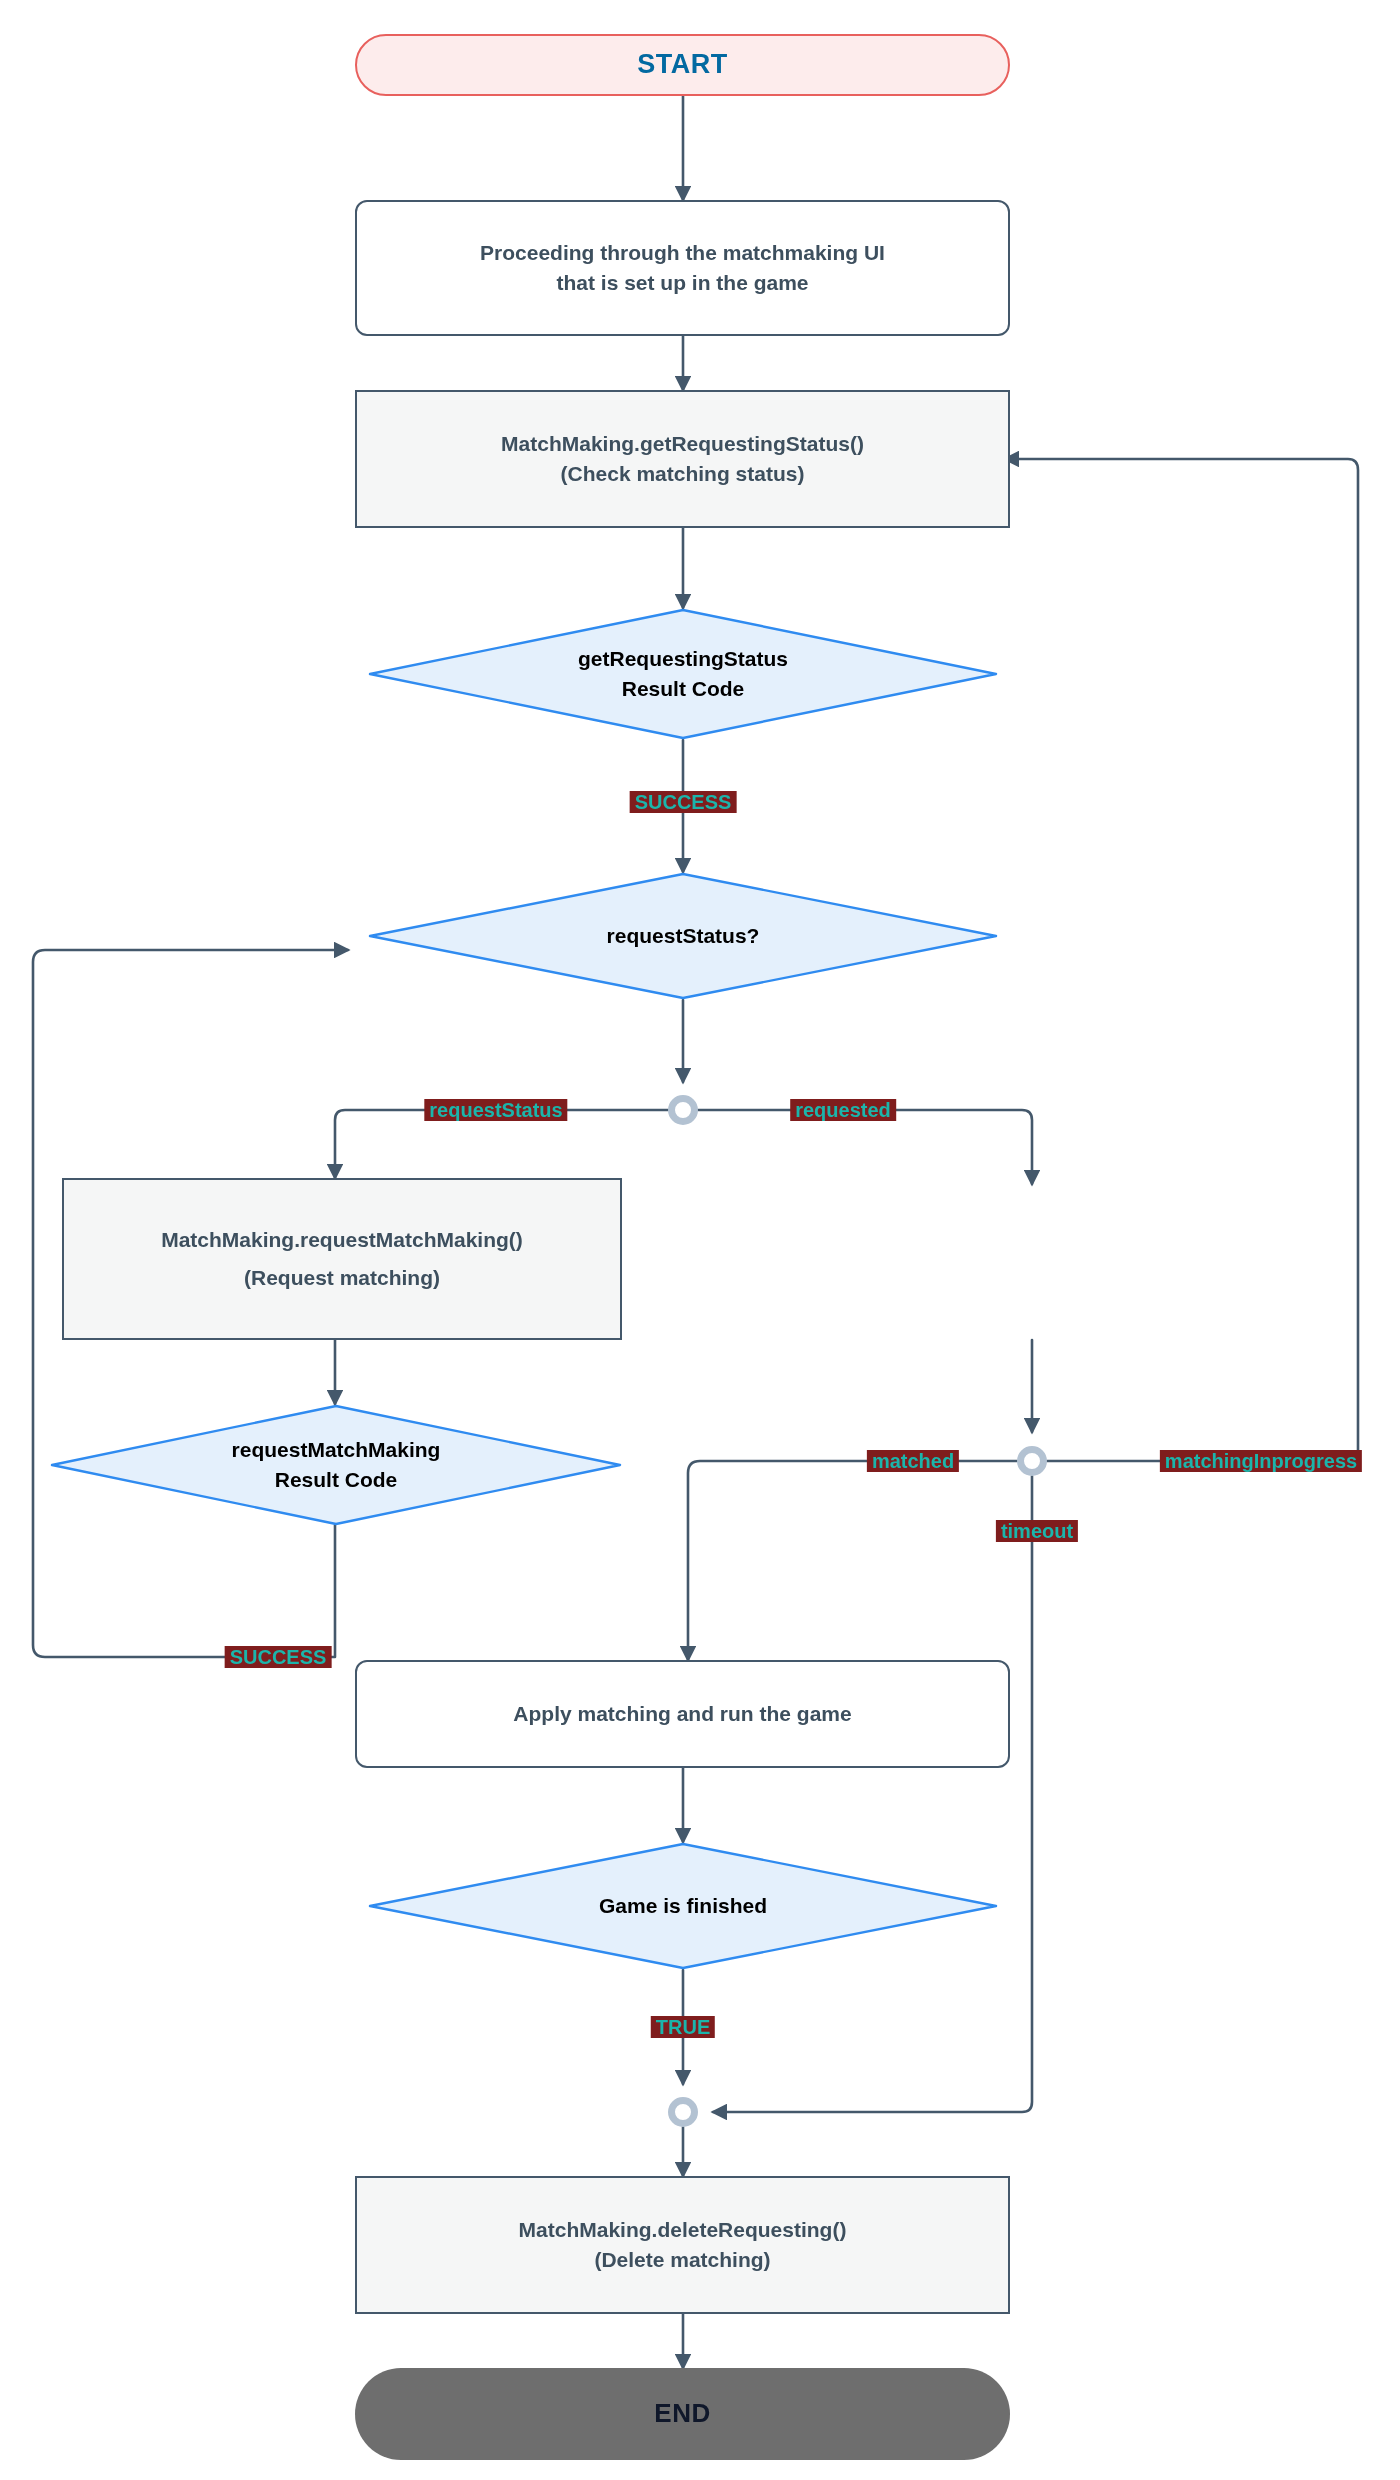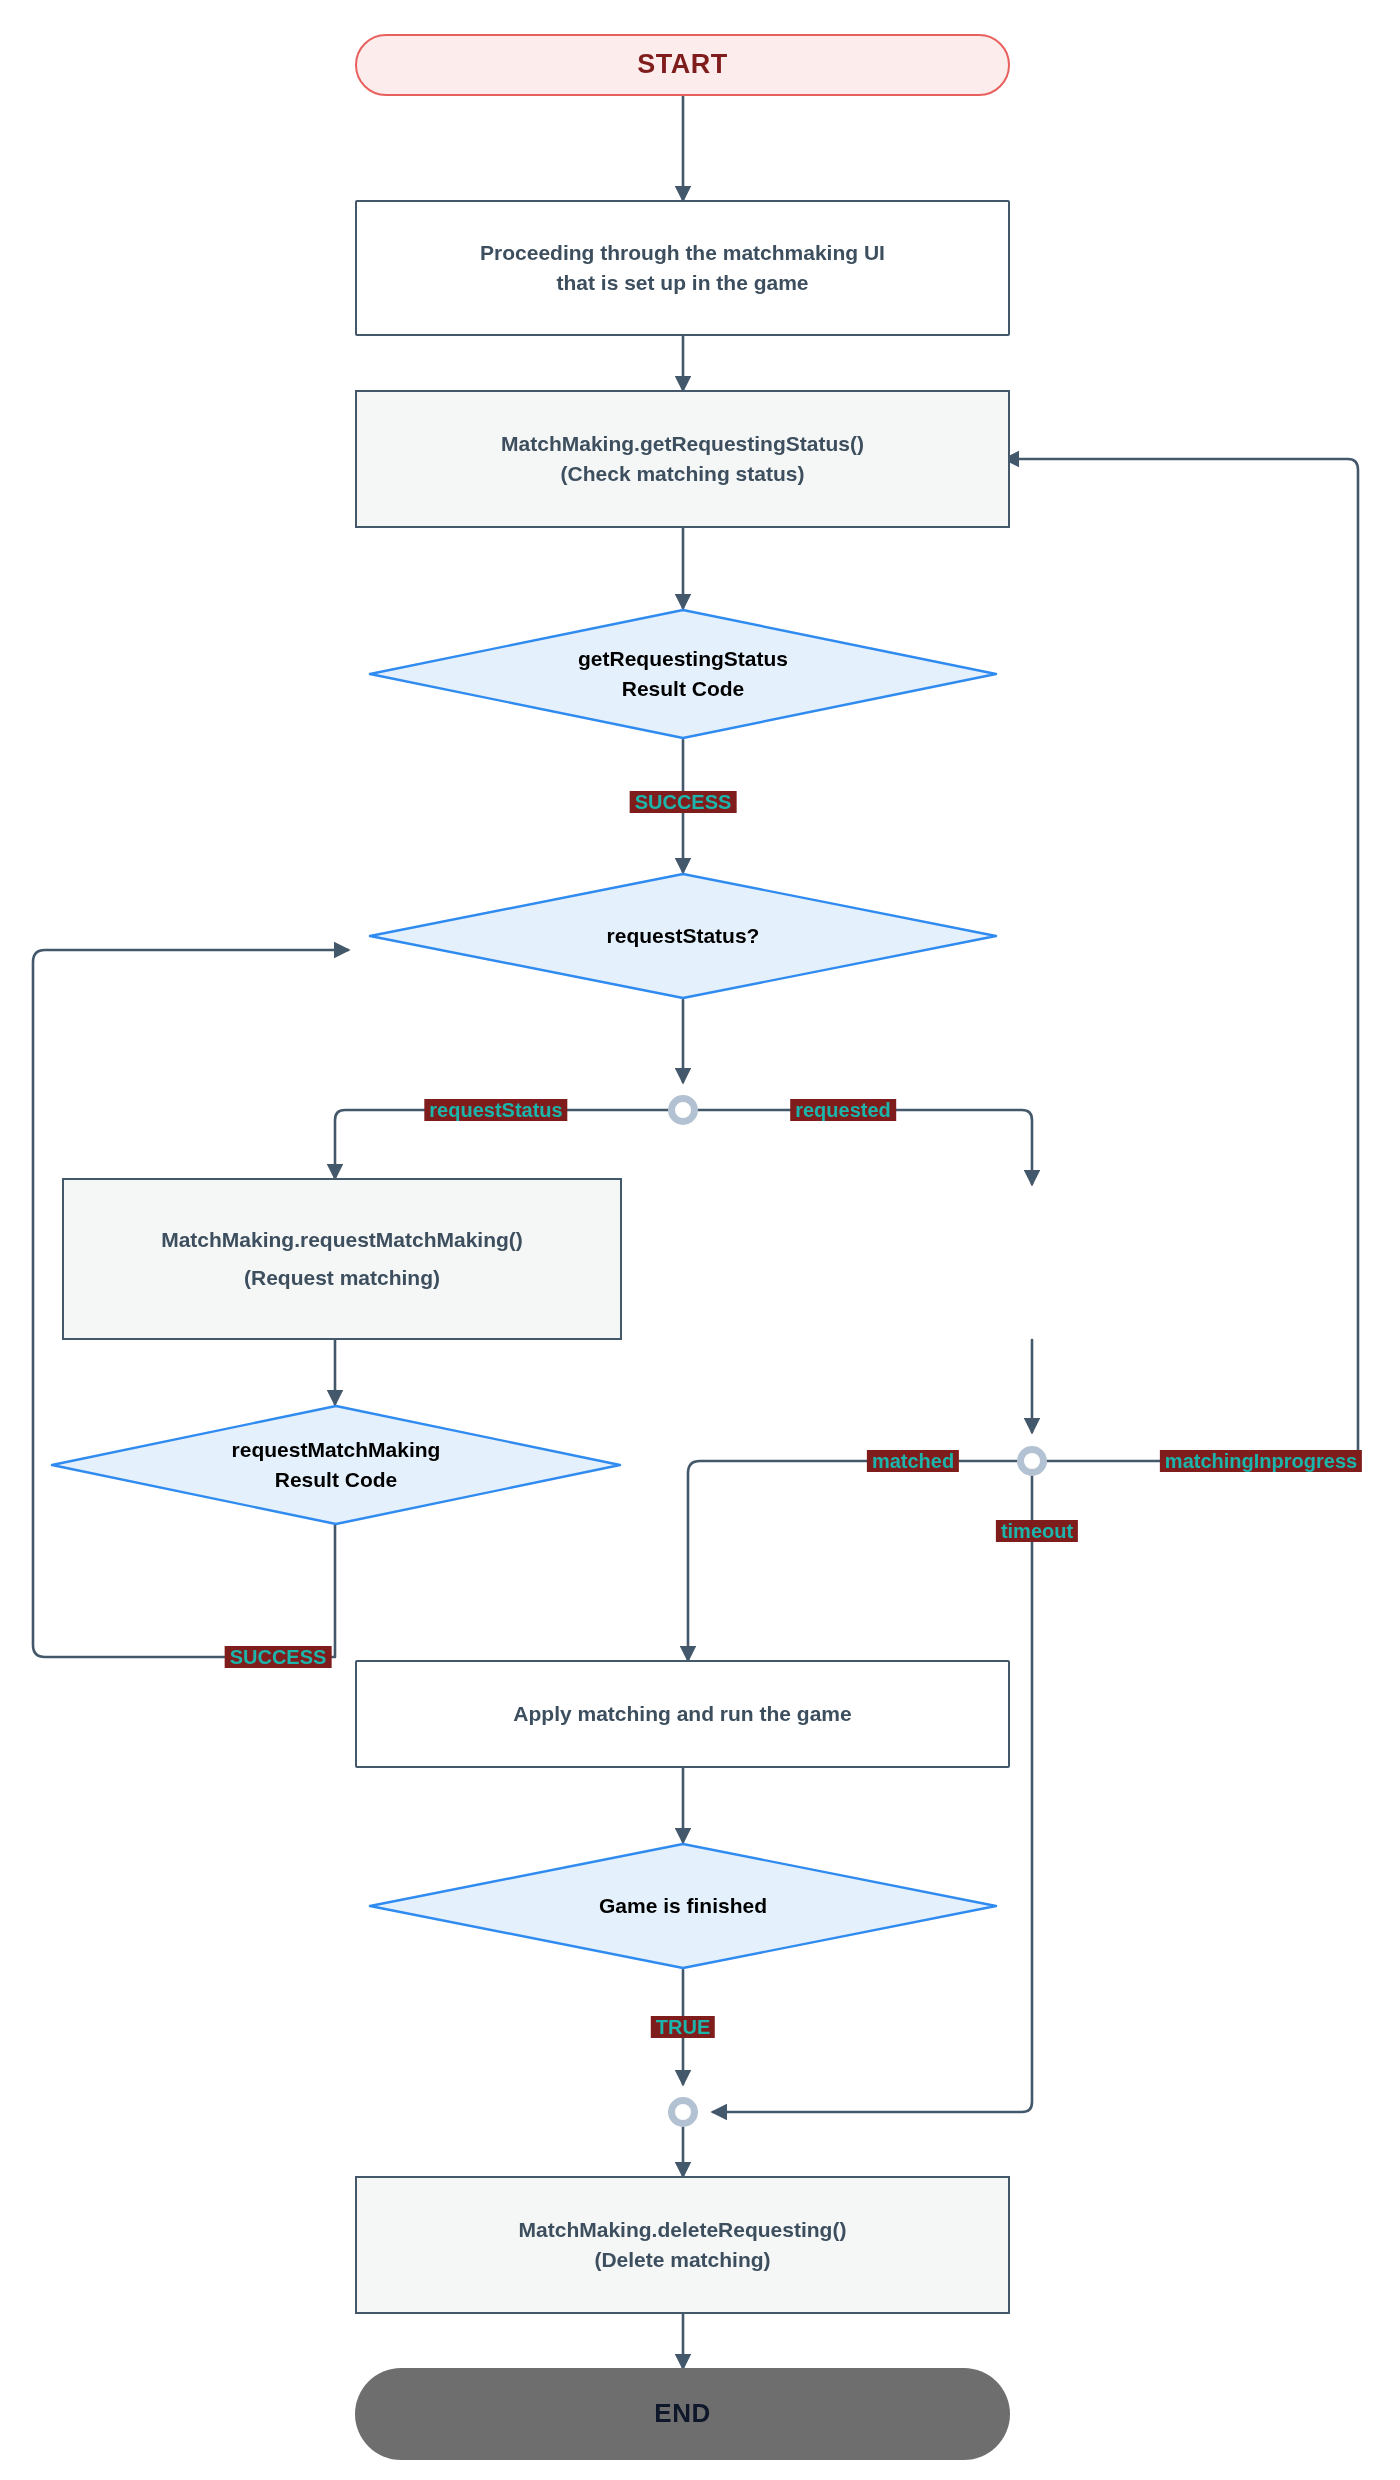--- a/index.html
+++ b/index.html
@@ -32,40 +32,40 @@
     align-items: center;
     justify-content: center;
     text-align: center;
     line-height: 1.45;
   }
   
   .term-start {
     background: #fdecec;
     border: 2px solid #e8605d;
     border-radius: 999px;
-    color: #7f1d1d;
+    color: #0369a1;
     font-weight: bold;
     font-size: 27px;
     letter-spacing: 0.5px;
   }
   
   .term-end {
     background: #6e6e6e;
     border: none;
     border-radius: 46px;
     color: #0f172a;
     font-weight: bold;
     font-size: 26px;
     letter-spacing: 0.5px;
   }
   
   .proc {
     background: #ffffff;
     border: 2px solid #44586b;
-    border-radius: 2px;
+    border-radius: 12px;
     color: #3d4f5e;
     font-weight: bold;
     font-size: 21px;
   }
   
   .proc-api {
     background: #f5f6f6;
     border: 2px solid #44586b;
     border-radius: 0;
     color: #3d4f5e;

